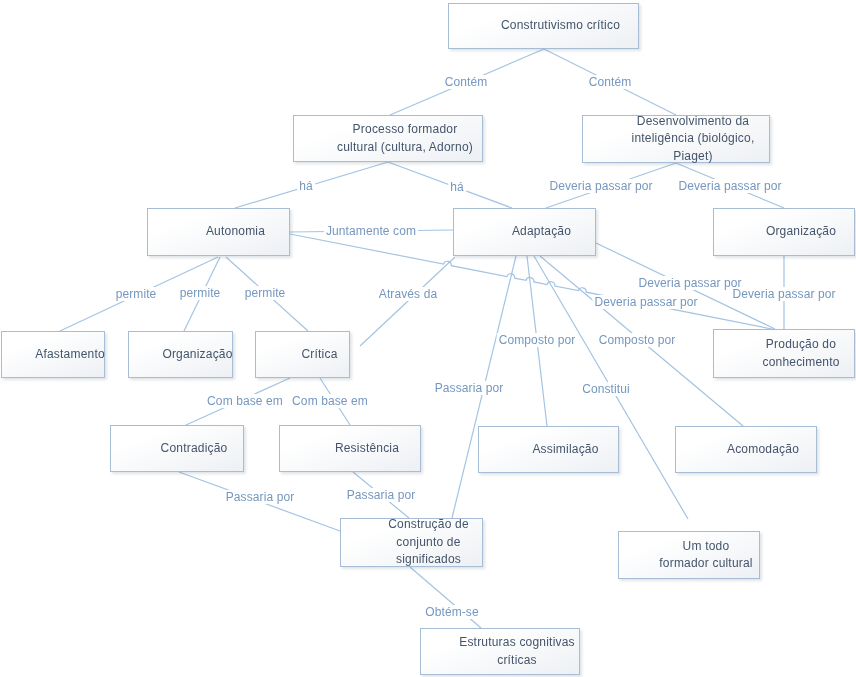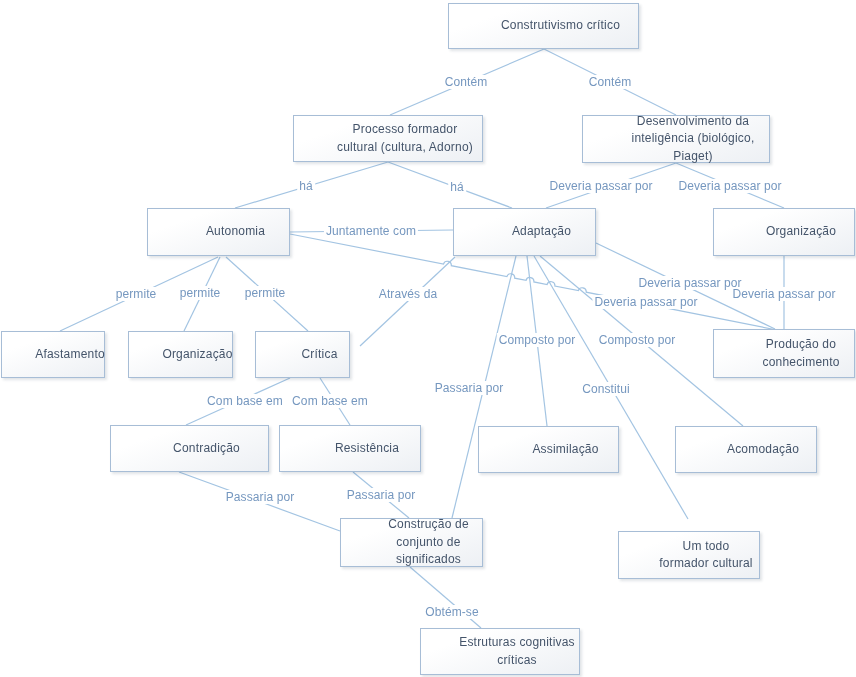--- a/index.html
+++ b/index.html
@@ -93,21 +93,21 @@
   </div>
   <div class="node" style="left:128px;top:331px;width:105px;height:47px">
     <span class="node-label">Organização</span>
   </div>
   <div class="node" style="left:255px;top:331px;width:95px;height:47px">
     <span class="node-label">Crítica</span>
   </div>
   <div class="node" style="left:713px;top:329px;width:142px;height:49px">
     <span class="node-label">Produção do conhecimento</span>
   </div>
-  <div class="node" style="left:110px;top:425px;width:159px;height:47px">
+  <div class="node" style="left:110px;top:425px;width:134px;height:47px">
     <span class="node-label">Contradição</span>
   </div>
   <div class="node" style="left:279px;top:425px;width:142px;height:47px">
     <span class="node-label">Resistência</span>
   </div>
   <div class="node" style="left:478px;top:426px;width:141px;height:47px">
     <span class="node-label">Assimilação</span>
   </div>
   <div class="node" style="left:675px;top:426px;width:142px;height:47px">
     <span class="node-label">Acomodação</span>

